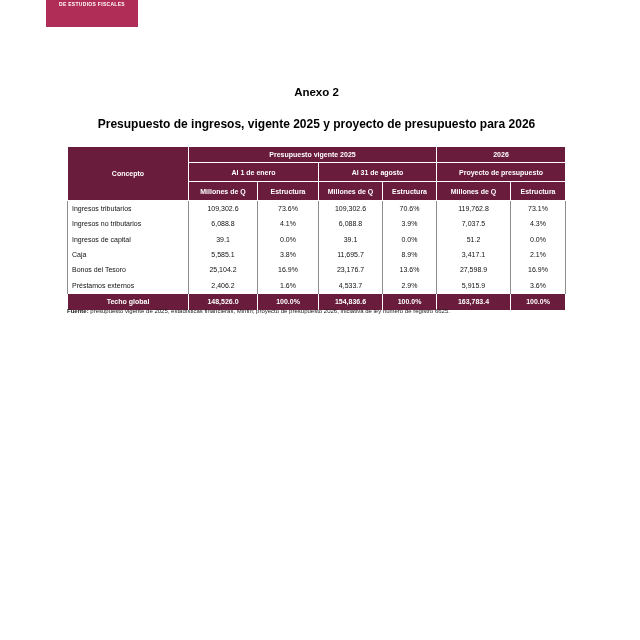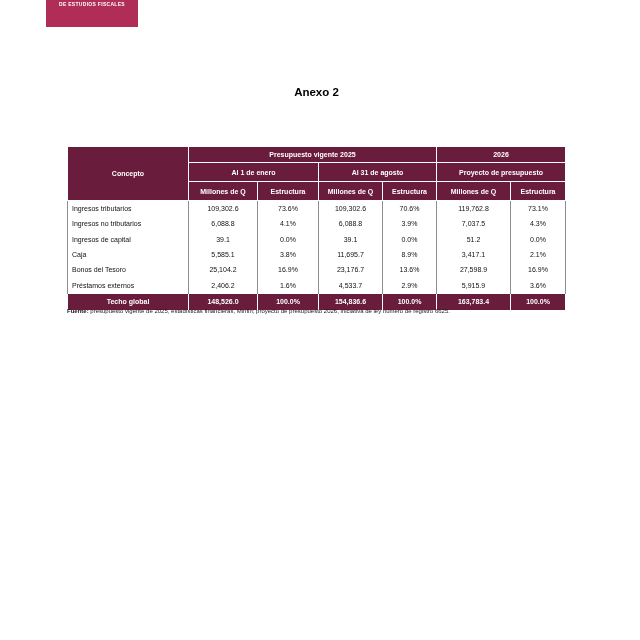--- a/index.html
+++ b/index.html
@@ -74,20 +74,21 @@
 </head>
 <body>
 
 <div class="page">
 
   <div class="logo">
     <div class="logo-text">DE ESTUDIOS FISCALES</div>
   </div>
 
   <div class="title">Anexo 2</div>
+  <div class="subtitle">Presupuesto de ingresos, vigente 2025 y proyecto de presupuesto para 2026</div>
 
   <div class="table-wrap">
     <table class="budget">
       <colgroup>
         <col style="width:121px">
         <col style="width:69px">
         <col style="width:61px">
         <col style="width:64px">
         <col style="width:54px">
         <col style="width:74px">

